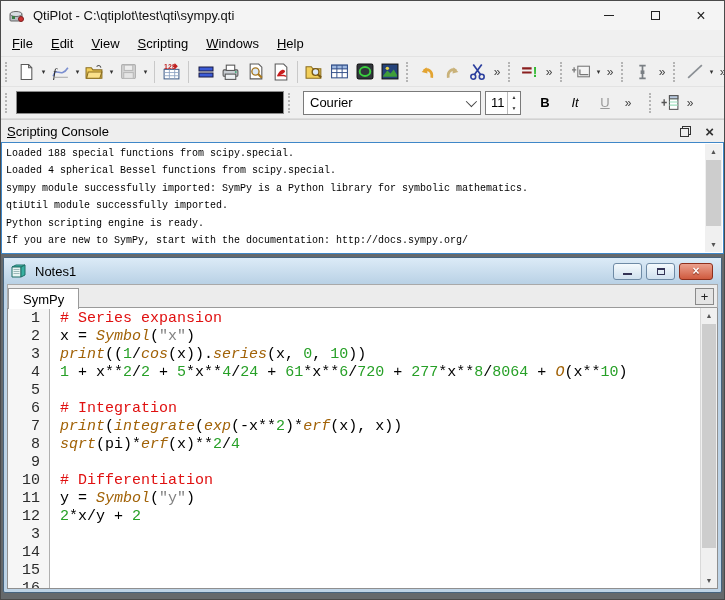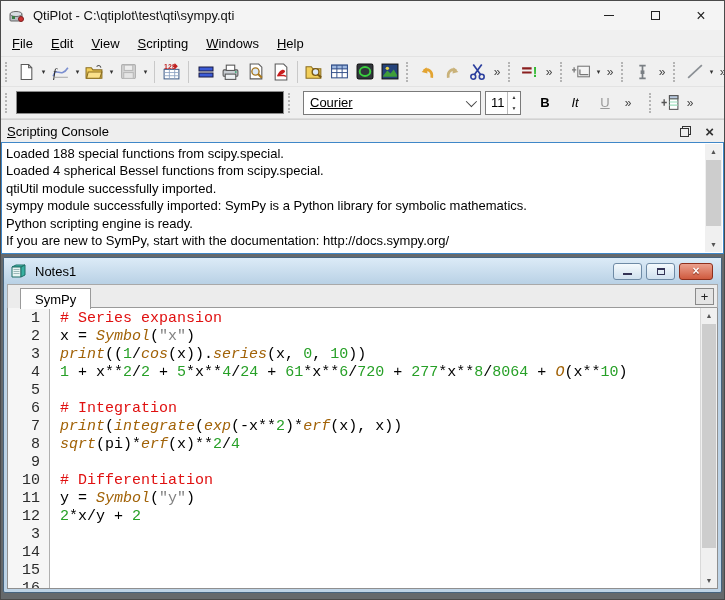--- a/index.html
+++ b/index.html
@@ -32,21 +32,21 @@
   .tb-sep { width:1px; height:22px; background:#c9c9c9; margin:0 4px; flex:0 0 auto; }
   .tbtn { width:25px; height:26px; display:flex; align-items:center; justify-content:center; flex:0 0 auto; }
   .tbtn.disabled { opacity:.45; filter:grayscale(1); }
   .caret { font-size:7px; color:#333; width:9px; text-align:center; flex:0 0 auto; }
   .overflow { font-size:12px; color:#444; width:14px; text-align:center; flex:0 0 auto; }
 
   
   .color-swatch { width:268px; height:23px; border:1px solid #8b8b8b; background:#000;
                   margin-left:2px; flex:0 0 auto; }
   .font-combo { width:178px; height:24px; border:1px solid #7a7a7a; background:#fff;
-                display:flex; align-items:center; padding:0 6px; margin-left:6px; flex:0 0 auto;text-decoration:underline; }
+                display:flex; align-items:center; padding:0 6px; margin-left:6px; flex:0 0 auto; }
   .font-combo .chev { margin-left:auto; width:8px; height:8px; border-right:1.5px solid #444;
                       border-bottom:1.5px solid #444; transform:rotate(45deg) translateY(-2px); }
   .size-spin { width:36px; height:24px; border:1px solid #7a7a7a; background:#fff; display:flex;
                margin-left:4px; flex:0 0 auto; }
   .size-val { flex:1; display:flex; align-items:center; padding-left:5px; }
   .spin-btns { width:13px; display:flex; flex-direction:column; border-left:1px solid #bbb; }
   .spin-btns div { flex:1; font-size:5px; color:#333; display:flex; align-items:center; justify-content:center; }
   .fmt-btn { width:24px; height:24px; display:flex; align-items:center; justify-content:center;
              font-size:13px; flex:0 0 auto; }
   .fmt-bold { font-weight:bold; }
@@ -57,21 +57,21 @@
   .dock-header { height:23px; display:flex; align-items:center; padding:0 6px; flex:0 0 auto;
                  background:#eeeeee; border-top:1px solid #d2d2d2; }
   .dock-btns { margin-left:auto; display:flex; gap:14px; align-items:center; padding-right:4px; }
   .dock-btn { color:#333; font-size:13px; display:flex; align-items:center; }
   .float-glyph { position:relative; width:11px; height:11px; display:block; }
   .float-glyph::before { content:""; position:absolute; right:0; top:0; width:7px; height:7px; border:1px solid #333; }
   .float-glyph::after { content:""; position:absolute; left:0; bottom:0; width:7px; height:7px; border:1px solid #333; background:#eee; }
 
   .console { height:112px; border:1px solid #3f87c8; background:#fff; position:relative;
              flex:0 0 auto; overflow:hidden; }
-  .console-text { font-family:Liberation Sans, sans-serif; font-size:13px; line-height:17.4px;
+  .console-text { font-family:Liberation Mono, monospace; font-size:10px; line-height:17.4px;
                   padding:2px 20px 0 4px; }
   .vscroll { position:absolute; top:1px; right:1px; bottom:1px; width:17px; background:#f0f0f0; }
   .vscroll .arr { height:15px; display:flex; align-items:center; justify-content:center;
                   font-size:7px; color:#555; }
   .vscroll .arr.bottom { position:absolute; bottom:0; left:0; right:0; }
   .vscroll .thumb { position:absolute; left:1px; right:1px; background:#cdcdcd; }
   .console .thumb { top:16px; bottom:26px; }
 
   
   .workspace { flex:1; background:#65696c; padding:3px 2px; overflow:hidden; }
@@ -85,21 +85,21 @@
           background:linear-gradient(#f5fafd,#cfe0ee); display:flex; align-items:center;
           justify-content:center; color:#2a4a66; }
   .nbtn .min { width:9px; height:2px; background:#335; margin-top:6px; }
   .nbtn .rest { width:8px; height:7px; border:1px solid #335; border-top-width:2px; }
   .nbtn.close { width:34px; background:linear-gradient(#eba08d,#cf5a3e); border-color:#8e2f1c;
                 color:#fff; font-weight:bold; font-size:12px; text-shadow:0 1px 1px #7a2512; }
 
   .tabbar { height:24px; display:flex; align-items:flex-end; background:#ececec;
             border:1px solid #a9a9a9; border-bottom:none; position:relative; }
   .tab { height:21px; background:#fff; border:1px solid #9a9a9a; border-bottom:none;
-         padding:0 14px; display:flex; align-items:center; font-size:13px; margin-left:12px;
+         padding:0 14px; display:flex; align-items:center; font-size:13px; margin-left:0;
          position:relative; z-index:2; top:1px; }
   .tabbar-rest { flex:1; border-bottom:1px solid #9a9a9a; height:100%; display:flex;
                  align-items:center; justify-content:flex-end; padding-right:3px; }
   .add-tab { width:19px; height:17px; border:1px solid #8a8a8a; background:#e4e4e4;
              display:flex; align-items:center; justify-content:center; font-size:13px; color:#222; }
 
   .editor { flex:1; display:flex; border:1px solid #8f8f8f; border-top:none; background:#fff;
             position:relative; overflow:hidden; }
   .gutter { width:42px; background:#f6f6f6; border-right:1px solid #b0b0b0; overflow:hidden;
             padding-top:2px; }
@@ -380,22 +380,22 @@
       <span class="dock-btn">
           <span style="font-size:15px;font-weight:bold;">×</span>
         </span>
     </span>
   </div>
 
   <div class="console">
     <div class="console-text">
         <div class="console-line">Loaded 188 special functions from scipy.special.</div>
         <div class="console-line">Loaded 4 spherical Bessel functions from scipy.special.</div>
+        <div class="console-line">sympy module successfully imported: SymPy is a Python library for symbolic mathematics.</div>
         <div class="console-line">qtiUtil module successfully imported.</div>
-        <div class="console-line">sympy module successfully imported: SymPy is a Python library for symbolic mathematics.</div>
         <div class="console-line">Python scripting engine is ready.</div>
         <div class="console-line">If you are new to SymPy, start with the documentation: http://docs.sympy.org/</div>
       </div>
     <div class="vscroll">
       <div class="arr">▲</div>
       <div class="thumb"></div>
       <div class="arr bottom">▼</div>
     </div>
   </div>
 

